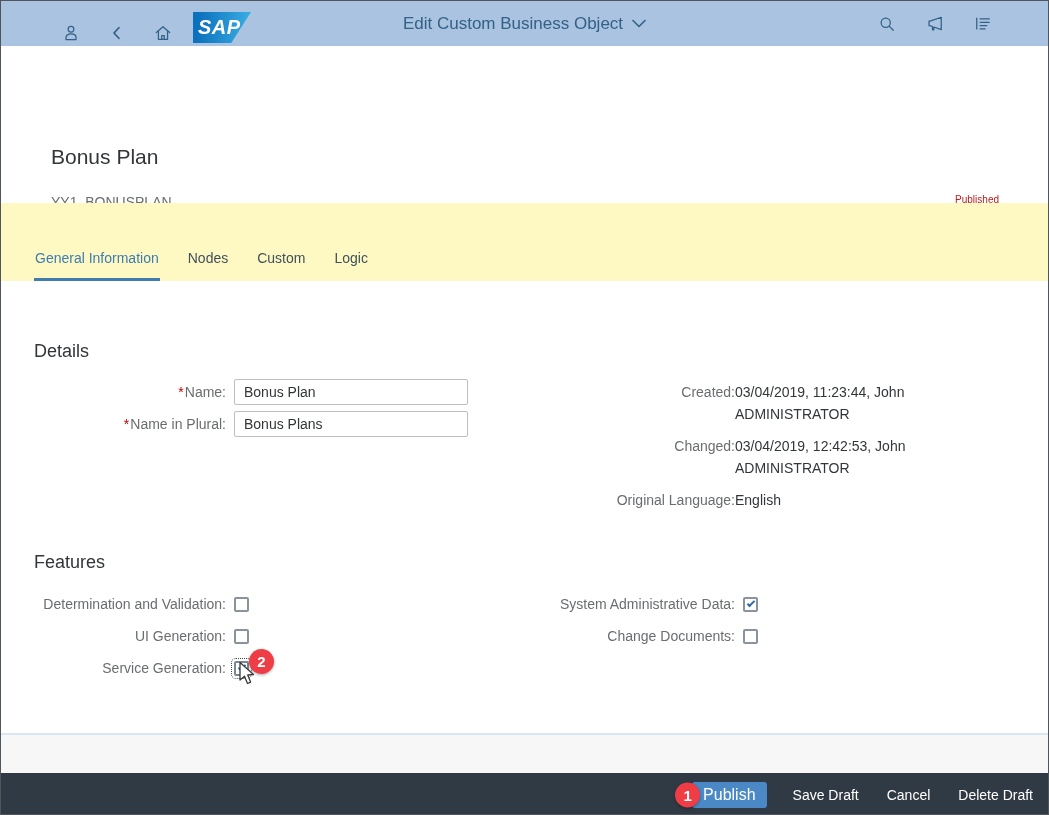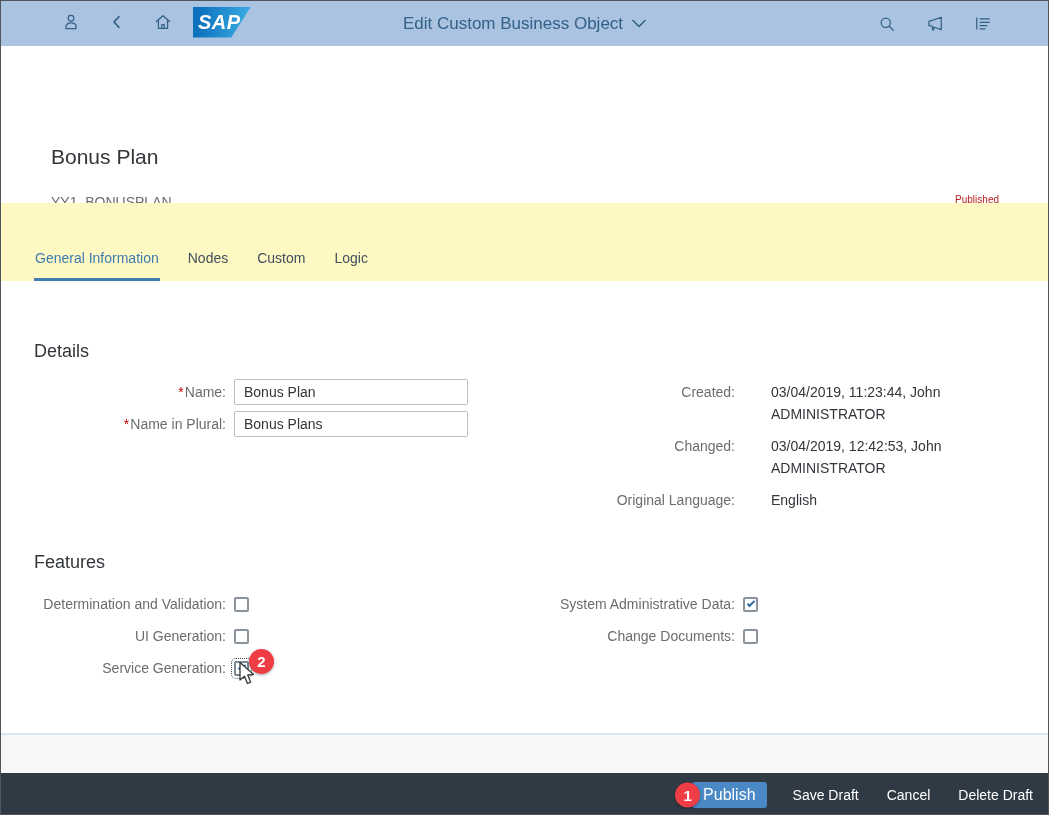--- a/index.html
+++ b/index.html
@@ -8,21 +8,21 @@
   .screen {
     position:relative; width:1049px; height:815px; margin:0 auto;
     background:#ffffff; border:1px solid #4f555b; overflow:hidden;
   }
 
   
   .shell-bar {
     position:absolute; top:0; left:0; right:0; height:45px;
     background:#a9c3e0; display:flex; align-items:center; justify-content:center;
   }
-  .shell-left { position:absolute; left:60px; top:0; height:42px; display:flex; align-items:center; gap:26px; }
+  .shell-left { position:absolute; left:60px; top:0; height:42px; display:flex; align-items:flex-end; gap:26px; }
   .shell-right { position:absolute; right:55px; top:0; height:45px; display:flex; align-items:center; gap:28px; }
   .shell-icon { width:20px; height:20px; display:flex; align-items:center; justify-content:center; cursor:pointer; }
   .shell-icon svg { stroke:#346187; fill:none; stroke-width:1.5; stroke-linecap:round; stroke-linejoin:round; }
   .sap-logo {
     width:58px; height:31px; margin-left:-6px;
     background:linear-gradient(95deg,#0c71bd 10%,#37a9e0 90%);
     clip-path:polygon(0 0, 100% 0, 66% 100%, 0 100%);
     color:#fff; font-weight:bold; font-style:italic; font-size:20px;
     line-height:30px; padding-left:5px; letter-spacing:.5px; cursor:pointer;
   }
@@ -55,21 +55,21 @@
   .features-right { left:530px; top:297px; }
 
   .form-row { display:flex; align-items:center; height:32px; }
   .flabel { width:225px; text-align:right; font-size:14px; color:#6a6d70; flex:none; }
   .flabel-r { width:204px; }
   .req { color:#b00; margin-right:1px; }
   .finput {
     width:234px; height:26px; margin-left:8px; border:1px solid #bfbfbf; border-radius:2px;
     padding:0 9px; font-size:14px; color:#32363a; font-family:"Liberation Sans",sans-serif; background:#fff;
   }
-  .info-row { display:flex; margin-bottom:10px;gap:36px; }
+  .info-row { display:flex; margin-bottom:10px; }
   .info-label { width:204px; text-align:right; font-size:14px; color:#6a6d70; flex:none; line-height:22px; }
   .info-value { font-size:14px; color:#32363a; line-height:22px; max-width:180px; }
 
   .checkbox {
     width:15px; height:15px; margin-left:8px; border:2px solid #8a939c; border-radius:2px;
     background:#fff; position:relative; cursor:pointer; flex:none;
   }
   .checkbox .checkmark { display:none; position:absolute; left:2px; top:2px; width:8px; height:4px;
     border-left:2px solid #2f6ca3; border-bottom:2px solid #2f6ca3; transform:rotate(-45deg); }
   .checkbox.checked .checkmark { display:block; }

